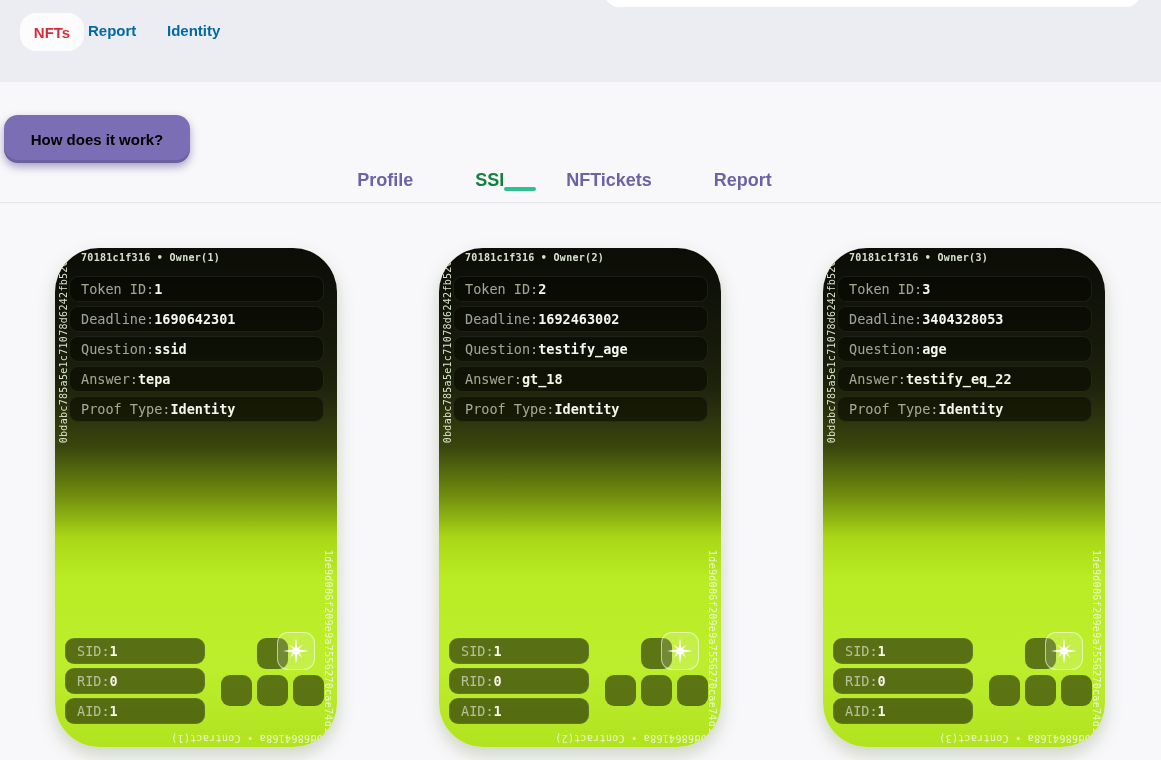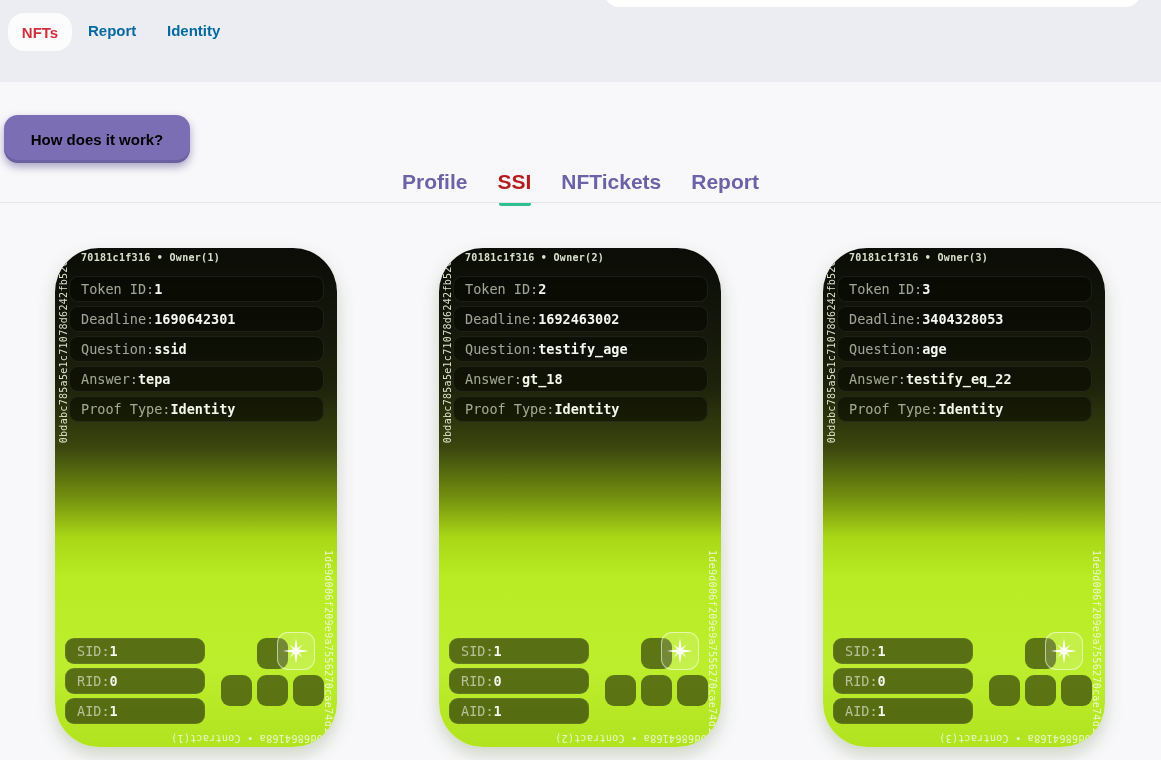--- a/index.html
+++ b/index.html
@@ -3,21 +3,21 @@
 <meta charset="utf-8">
 <style>
   * { margin:0; padding:0; box-sizing:border-box; }
   html,body { width:1161px; height:760px; overflow:hidden; }
   body { font-family:"Liberation Sans", sans-serif; background:#f8f8fa; position:relative; }
 
   
   .topbar { position:relative; height:82px; background:#ececf3; }
   .top-tab { position:absolute; font-size:15px; font-weight:700; color:#0369a1; cursor:pointer; }
   .top-tab.active {
-    left:8px; top:13px; width:64px; height:38px; background:#fcfcfd;
+    left:20px; top:13px; width:64px; height:38px; background:#fcfcfd;
     border-radius:16px; color:#d22f3d; display:flex; align-items:center; justify-content:center;
   }
   .top-tab.plain { top:22px; }
   .tab-report  { left:88px; }
   .tab-profiles{ left:167px; }
   .search-pill {
     position:absolute; left:604px; top:-24px; width:537px; height:31px;
     background:#ffffff; border-radius:16px;
   }
 
@@ -25,23 +25,23 @@
   .how-btn {
     position:absolute; left:4px; top:115px; width:186px; height:48px;
     background:#7b6eb4; color:#000000; font-family:"Liberation Sans",sans-serif;
     font-size:15px; font-weight:700; border:none; border-radius:14px; cursor:pointer;
     box-shadow:0 4px 9px rgba(70,60,130,0.45), inset 0 -3px 0 rgba(0,0,0,0.12);
   }
   .subtabs {
     position:absolute; left:0; top:170px; width:100%;
     display:flex; justify-content:center; gap:30px;
   }
-  .subtab { font-size:21px; font-weight:700; color:#6c62a8; cursor:pointer;
-            display:flex; flex-direction:column; align-items:flex-end; }
-  .subtab.active { color:#b91c1c; }
+  .subtab { font-size:18px; font-weight:700; color:#6c62a8; cursor:pointer;
+            display:flex; flex-direction:row; align-items:flex-end; }
+  .subtab.active { color:#15803d; }
   .subtab .underline { width:32px; height:4px; border-radius:2px; background:transparent; margin-top:8px; }
   .subtab.active .underline { background:#2fbf90; }
   .divider { position:absolute; left:0; top:202px; width:100%; height:1px; background:#e4e4eb; }
 
   
   .cards-row { position:absolute; left:55px; top:248px; display:flex; gap:102px; }
   .card {
     position:relative; width:282px; height:499px; border-radius:44px; overflow:hidden;
     background:linear-gradient(180deg,
       #0b0d06 0%, #14170a 16%, #1e230b 28%, #3b460e 40%,

